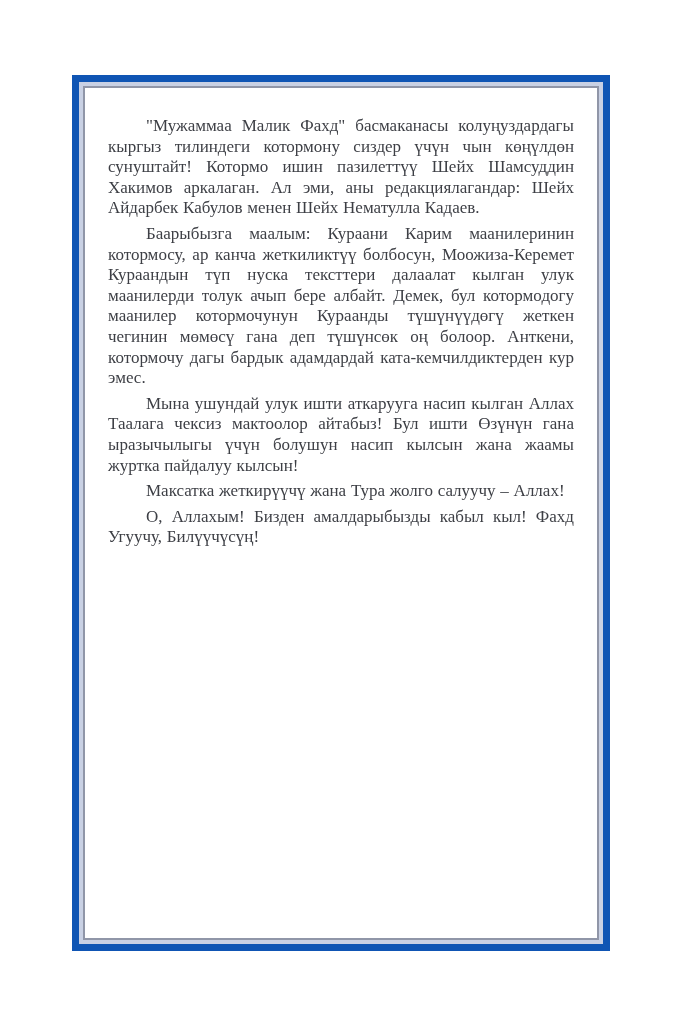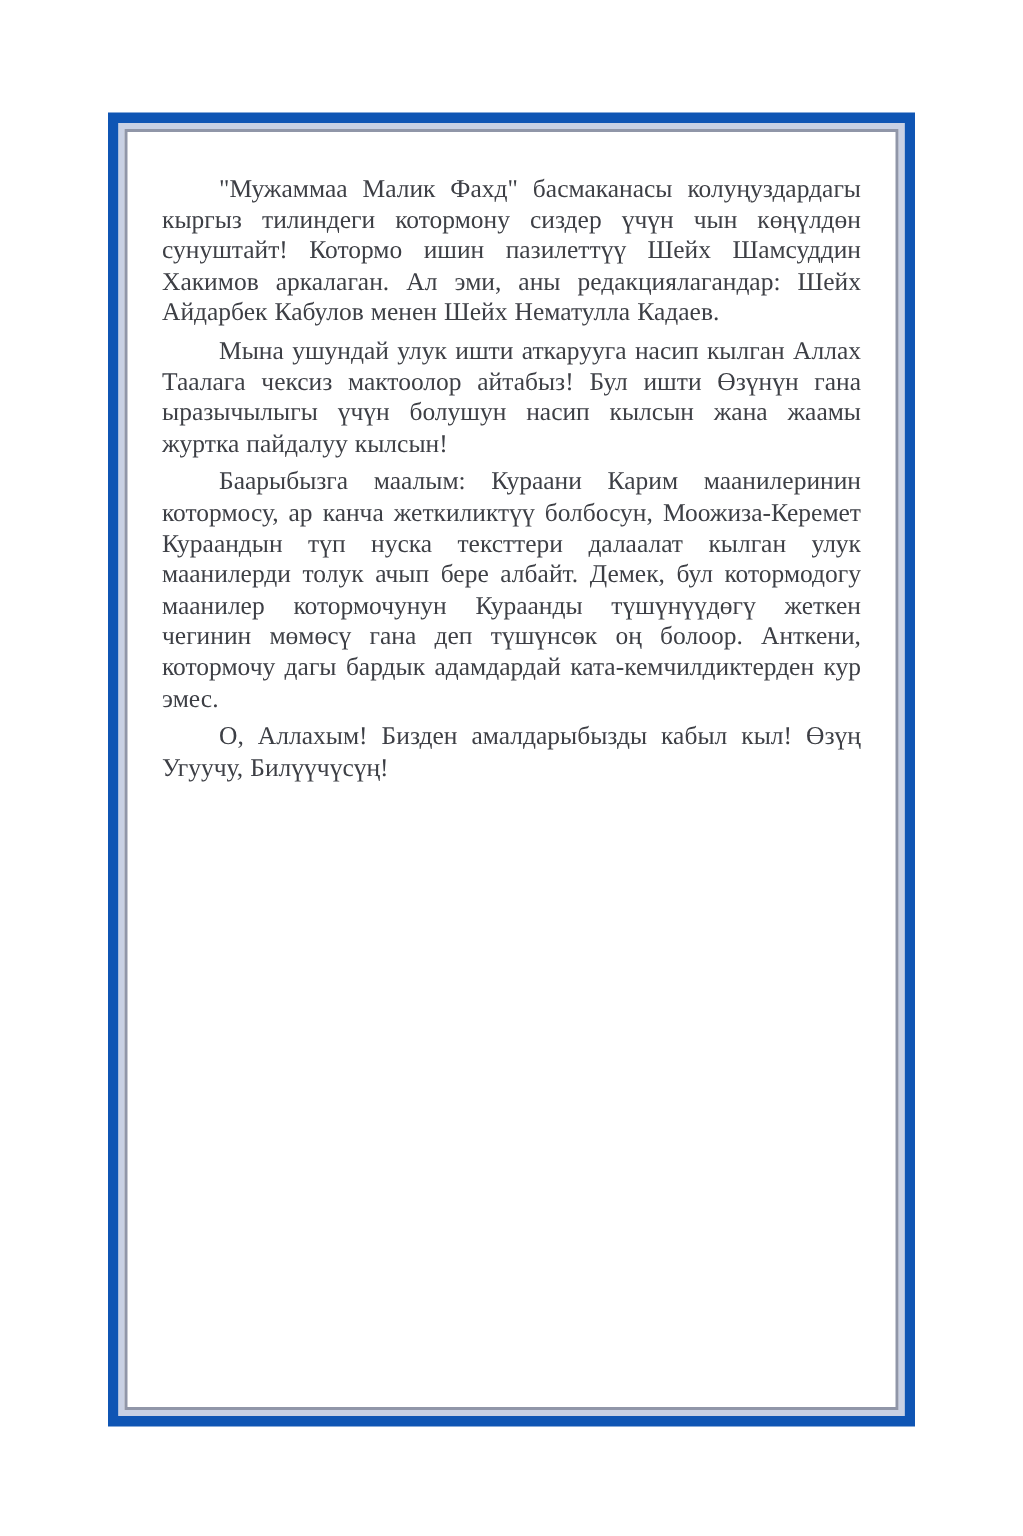--- a/index.html
+++ b/index.html
@@ -55,20 +55,21 @@
 </style>
 </head>
 <body>
 
 <div class="canvas">
   <div class="frame-outer">
     <div class="frame-band">
       <div class="frame-inner">
         <div class="content">
           <p>"Мужаммаа Малик Фахд" басмаканасы колуңуздардагы кыргыз тилиндеги котормону сиздер үчүн чын көңүлдөн сунуштайт! Котормо ишин пазилеттүү Шейх Шамсуддин Хакимов аркалаган. Ал эми, аны редакциялагандар: Шейх Айдарбек Кабулов менен Шейх Нематулла Кадаев.</p>
+          <p>Баарыбызга маалым: Кураани Карим маанилеринин котормосу, ар канча жеткиликтүү болбосун, Моожиза-Керемет Кураандын түп нуска тексттери далаалат кылган улук маанилерди толук ачып бере албайт. Демек, бул котормодогу маанилер котормочунун Кураанды түшүнүүдөгү жеткен чегинин мөмөсү гана деп түшүнсөк оң болоор. Анткени, котормочу дагы бардык адамдардай ката-кемчилдиктерден кур эмес.</p>
           <p>Мына ушундай улук ишти аткарууга насип кылган Аллах Таалага чексиз мактоолор айтабыз! Бул ишти Өзүнүн гана ыразычылыгы үчүн болушун насип кылсын жана жаамы журтка пайдалуу кылсын!</p>
-          <p>Баарыбызга маалым: Кураани Карим маанилеринин котормосу, ар канча жеткиликтүү болбосун, Моожиза-Керемет Кураандын түп нуска тексттери далаалат кылган улук маанилерди толук ачып бере албайт. Демек, бул котормодогу маанилер котормочунун Кураанды түшүнүүдөгү жеткен чегинин мөмөсү гана деп түшүнсөк оң болоор. Анткени, котормочу дагы бардык адамдардай ката-кемчилдиктерден кур эмес.</p>
-          <p>О, Аллахым! Бизден амалдарыбызды кабыл кыл! Өзүң Угуучу, Билүүчүсүң!</p>
+          <p>Максатка жеткирүүчү жана Тура жолго салуучу – Аллах!</p>
+          <p>О, Аллахым! Бизден амалдарыбызды кабыл кыл! Фахд Угуучу, Билүүчүсүң!</p>
         </div>
       </div>
     </div>
   </div>
 </div>
 
 </body></html>

